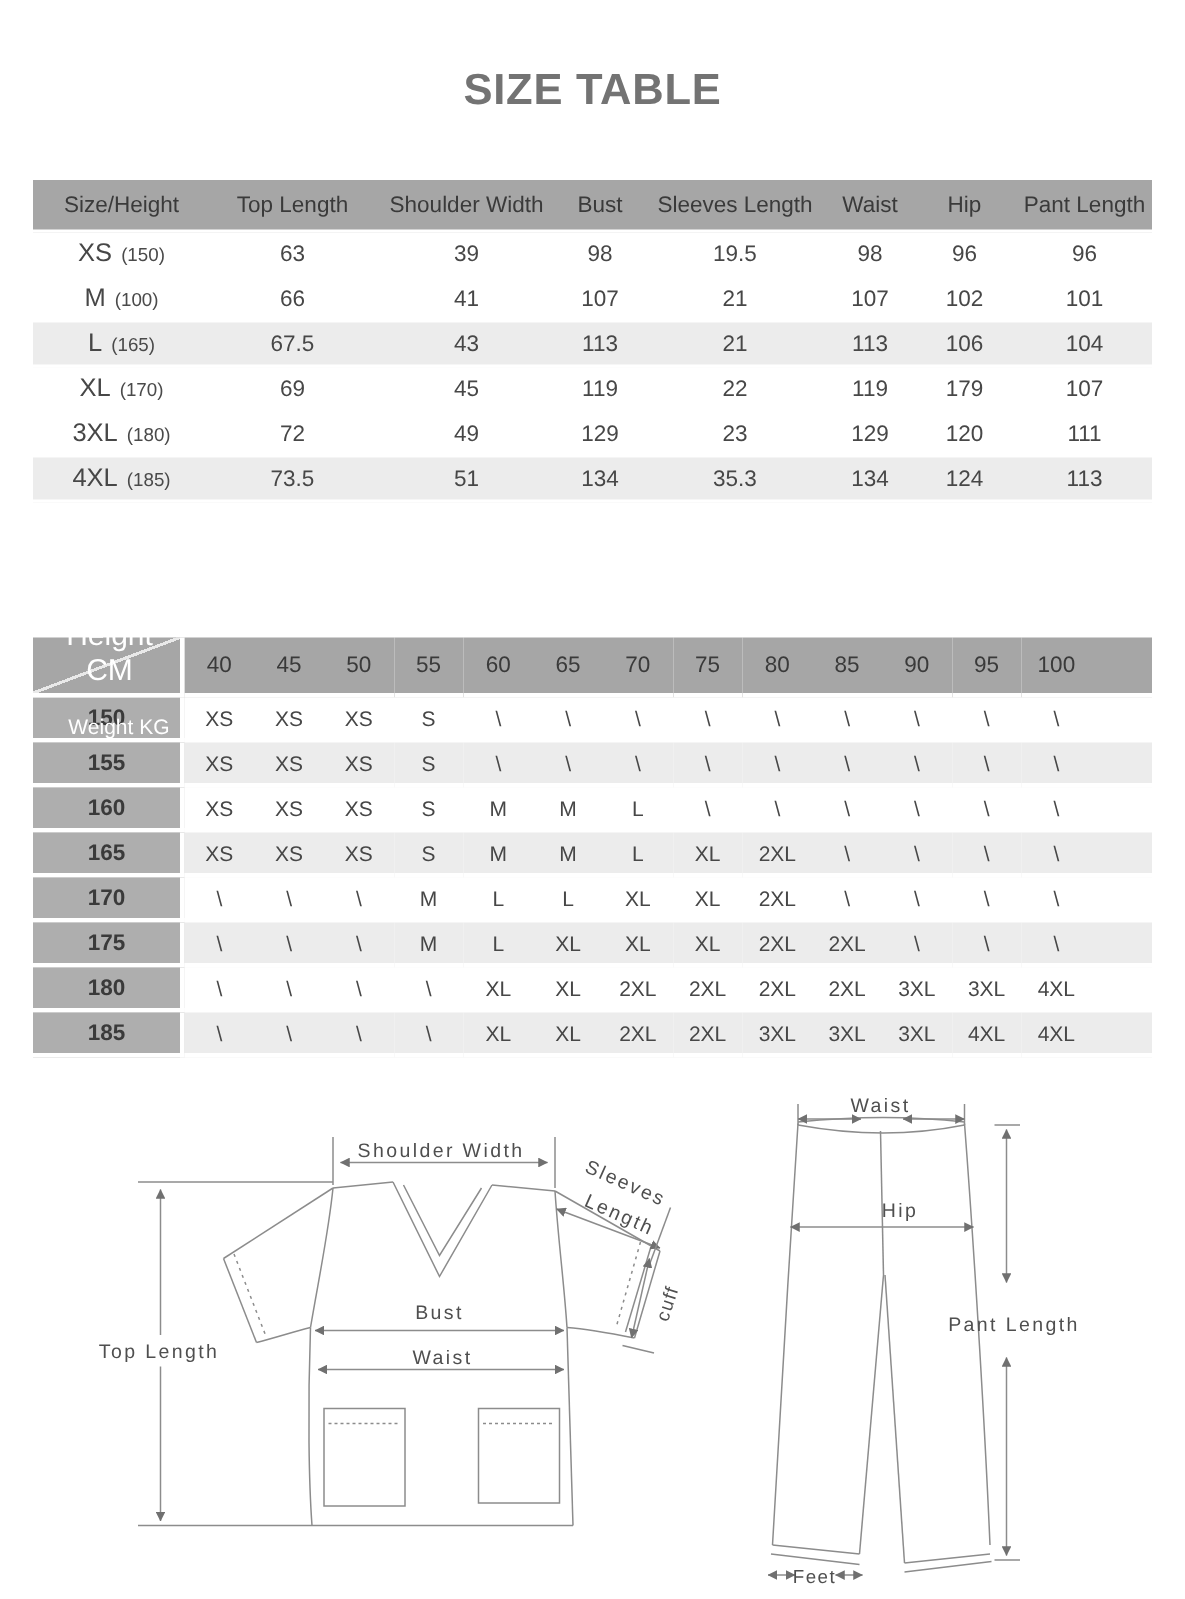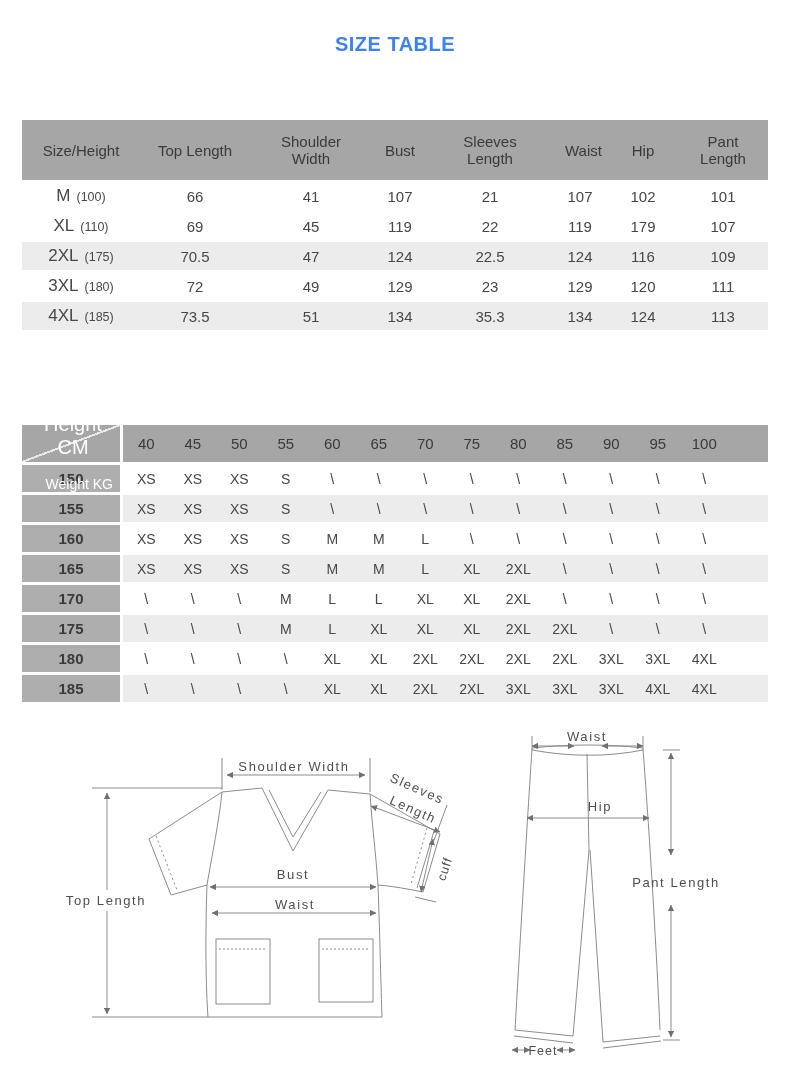--- a/index.html
+++ b/index.html
@@ -4,29 +4,29 @@
 <style>
   html,body{margin:0;padding:0;}
   body{
     width:790px;height:1066px;position:relative;overflow:hidden;
     background:#fff;font-family:"Liberation Sans",sans-serif;
     --header-bg:#a6a6a6;--left-col-bg:#aeaeae;--row-alt-bg:#ececec;
     --header-text:#3a3a3a;--cell-text:#474747;--corner-text:#fff;
     --line:#8c8c8c;--label-text:#4f4f4f;
   }
   .title{
-    position:absolute;top:33px;left:0;width:100%;margin:0;
-    text-align:center;font-size:20px;font-weight:700;color:#3b82f6;letter-spacing:.5px;
+    position:absolute;top:44px;left:0;width:100%;margin:0;
+    text-align:center;font-size:29px;font-weight:700;color:#737373;letter-spacing:.5px;
   }
   table{border-collapse:separate;border-spacing:0;table-layout:fixed;position:absolute;left:22px;width:746px;}
   
   .t1{top:120px;}
   .t1 thead th{
     background:var(--header-bg);height:33px;border-bottom:2px solid #fff;
-    font-size:15px;font-weight:400;color:var(--header-text);text-align:center;padding:13px;
+    font-size:15px;font-weight:400;color:var(--header-text);text-align:center;padding:0;
   }
   .t1 td{
     height:28px;border-bottom:2px solid #fff;text-align:center;vertical-align:middle;
     font-size:15px;color:var(--cell-text);padding:0;background:#fff;
   }
   .t1 tr.alt td{background:var(--row-alt-bg);}
   .t1 .sz{font-size:17px;}
   .t1 .ht{font-size:12.5px;margin-left:6px;color:#4a4a4a;}
   
   .t2{top:425px;}
@@ -81,48 +81,58 @@
         <th>Shoulder Width</th>
         <th>Bust</th>
         <th>Sleeves Length</th>
         <th>Waist</th>
         <th>Hip</th>
         <th>Pant Length</th>
       </tr>
   </thead>
   <tbody>
       <tr>
+        <td><span class="sz">XS</span><span class="ht">(150)</span></td>
+        <td>63</td>
+        <td>39</td>
+        <td>98</td>
+        <td>19.5</td>
+        <td>98</td>
+        <td>96</td>
+        <td>96</td>
+      </tr>
+      <tr>
         <td><span class="sz">M</span><span class="ht">(100)</span></td>
         <td>66</td>
         <td>41</td>
         <td>107</td>
         <td>21</td>
         <td>107</td>
         <td>102</td>
         <td>101</td>
       </tr>
-      <tr>
-        <td><span class="sz">XL</span><span class="ht">(110)</span></td>
+      <tr class="alt">
+        <td><span class="sz">L</span><span class="ht">(165)</span></td>
+        <td>67.5</td>
+        <td>43</td>
+        <td>113</td>
+        <td>21</td>
+        <td>113</td>
+        <td>106</td>
+        <td>104</td>
+      </tr>
+      <tr>
+        <td><span class="sz">XL</span><span class="ht">(170)</span></td>
         <td>69</td>
         <td>45</td>
         <td>119</td>
         <td>22</td>
         <td>119</td>
         <td>179</td>
         <td>107</td>
-      </tr>
-      <tr class="alt">
-        <td><span class="sz">2XL</span><span class="ht">(175)</span></td>
-        <td>70.5</td>
-        <td>47</td>
-        <td>124</td>
-        <td>22.5</td>
-        <td>124</td>
-        <td>116</td>
-        <td>109</td>
       </tr>
       <tr>
         <td><span class="sz">3XL</span><span class="ht">(180)</span></td>
         <td>72</td>
         <td>49</td>
         <td>129</td>
         <td>23</td>
         <td>129</td>
         <td>120</td>
         <td>111</td>

